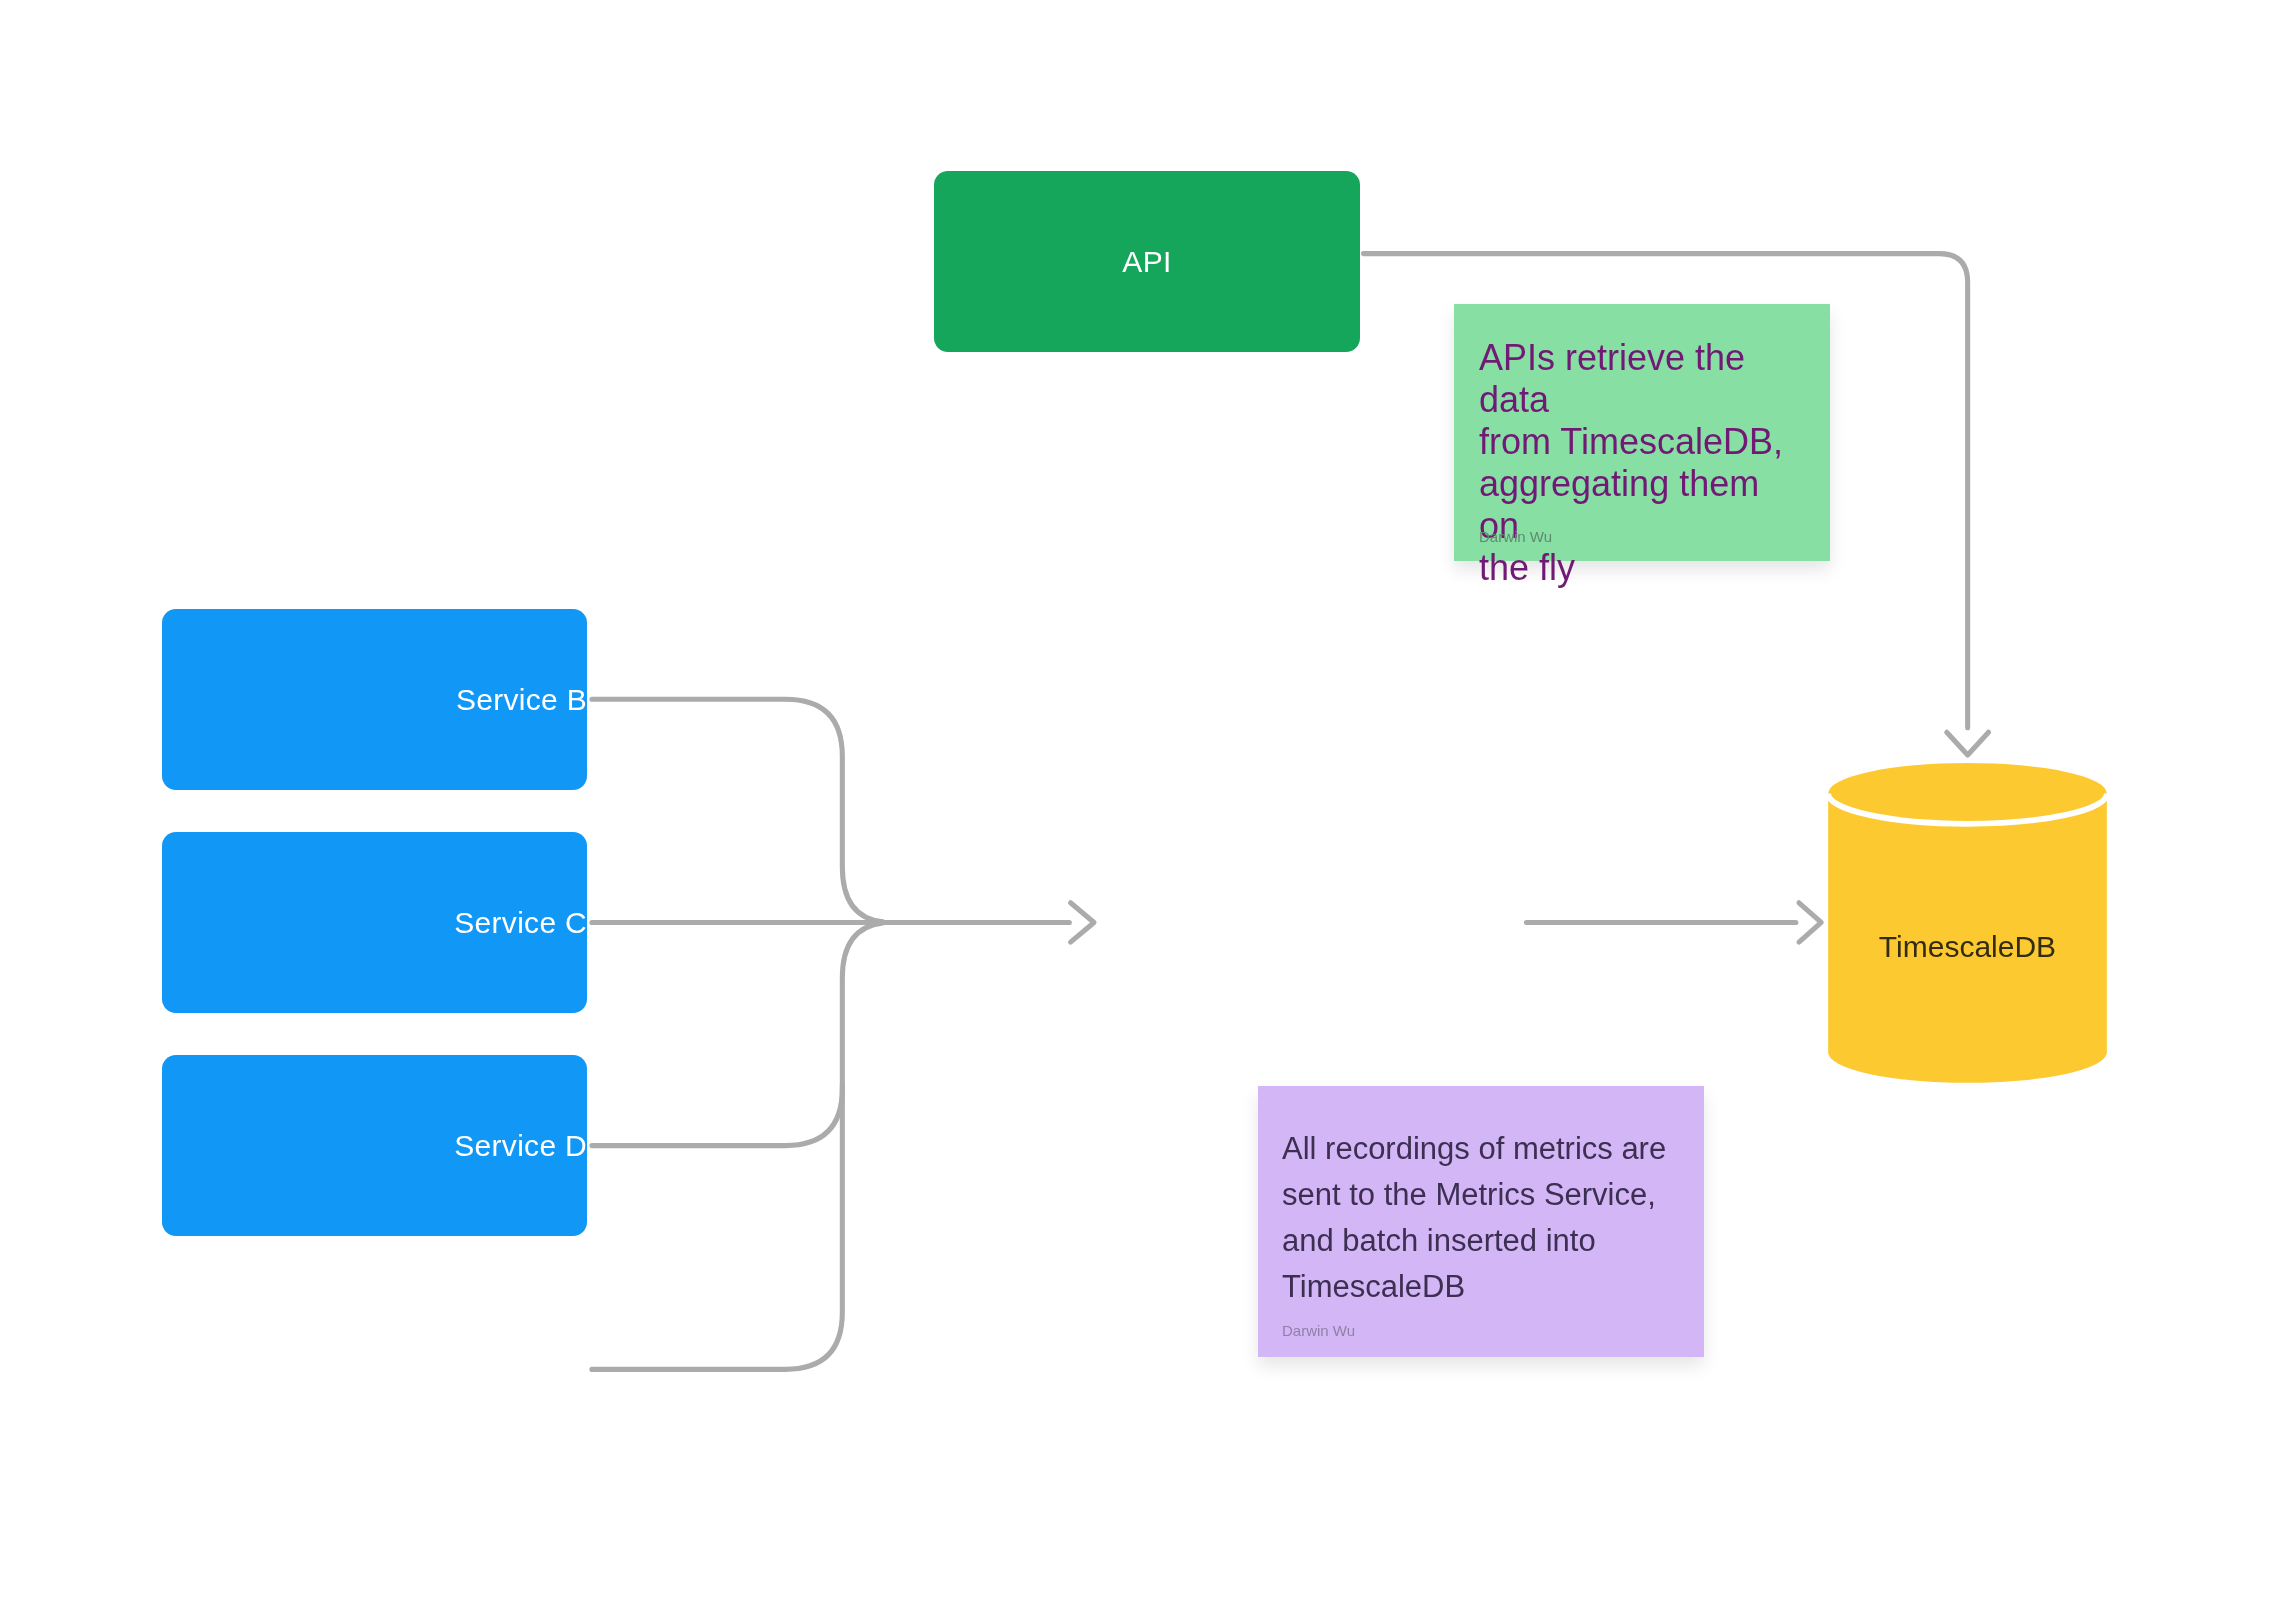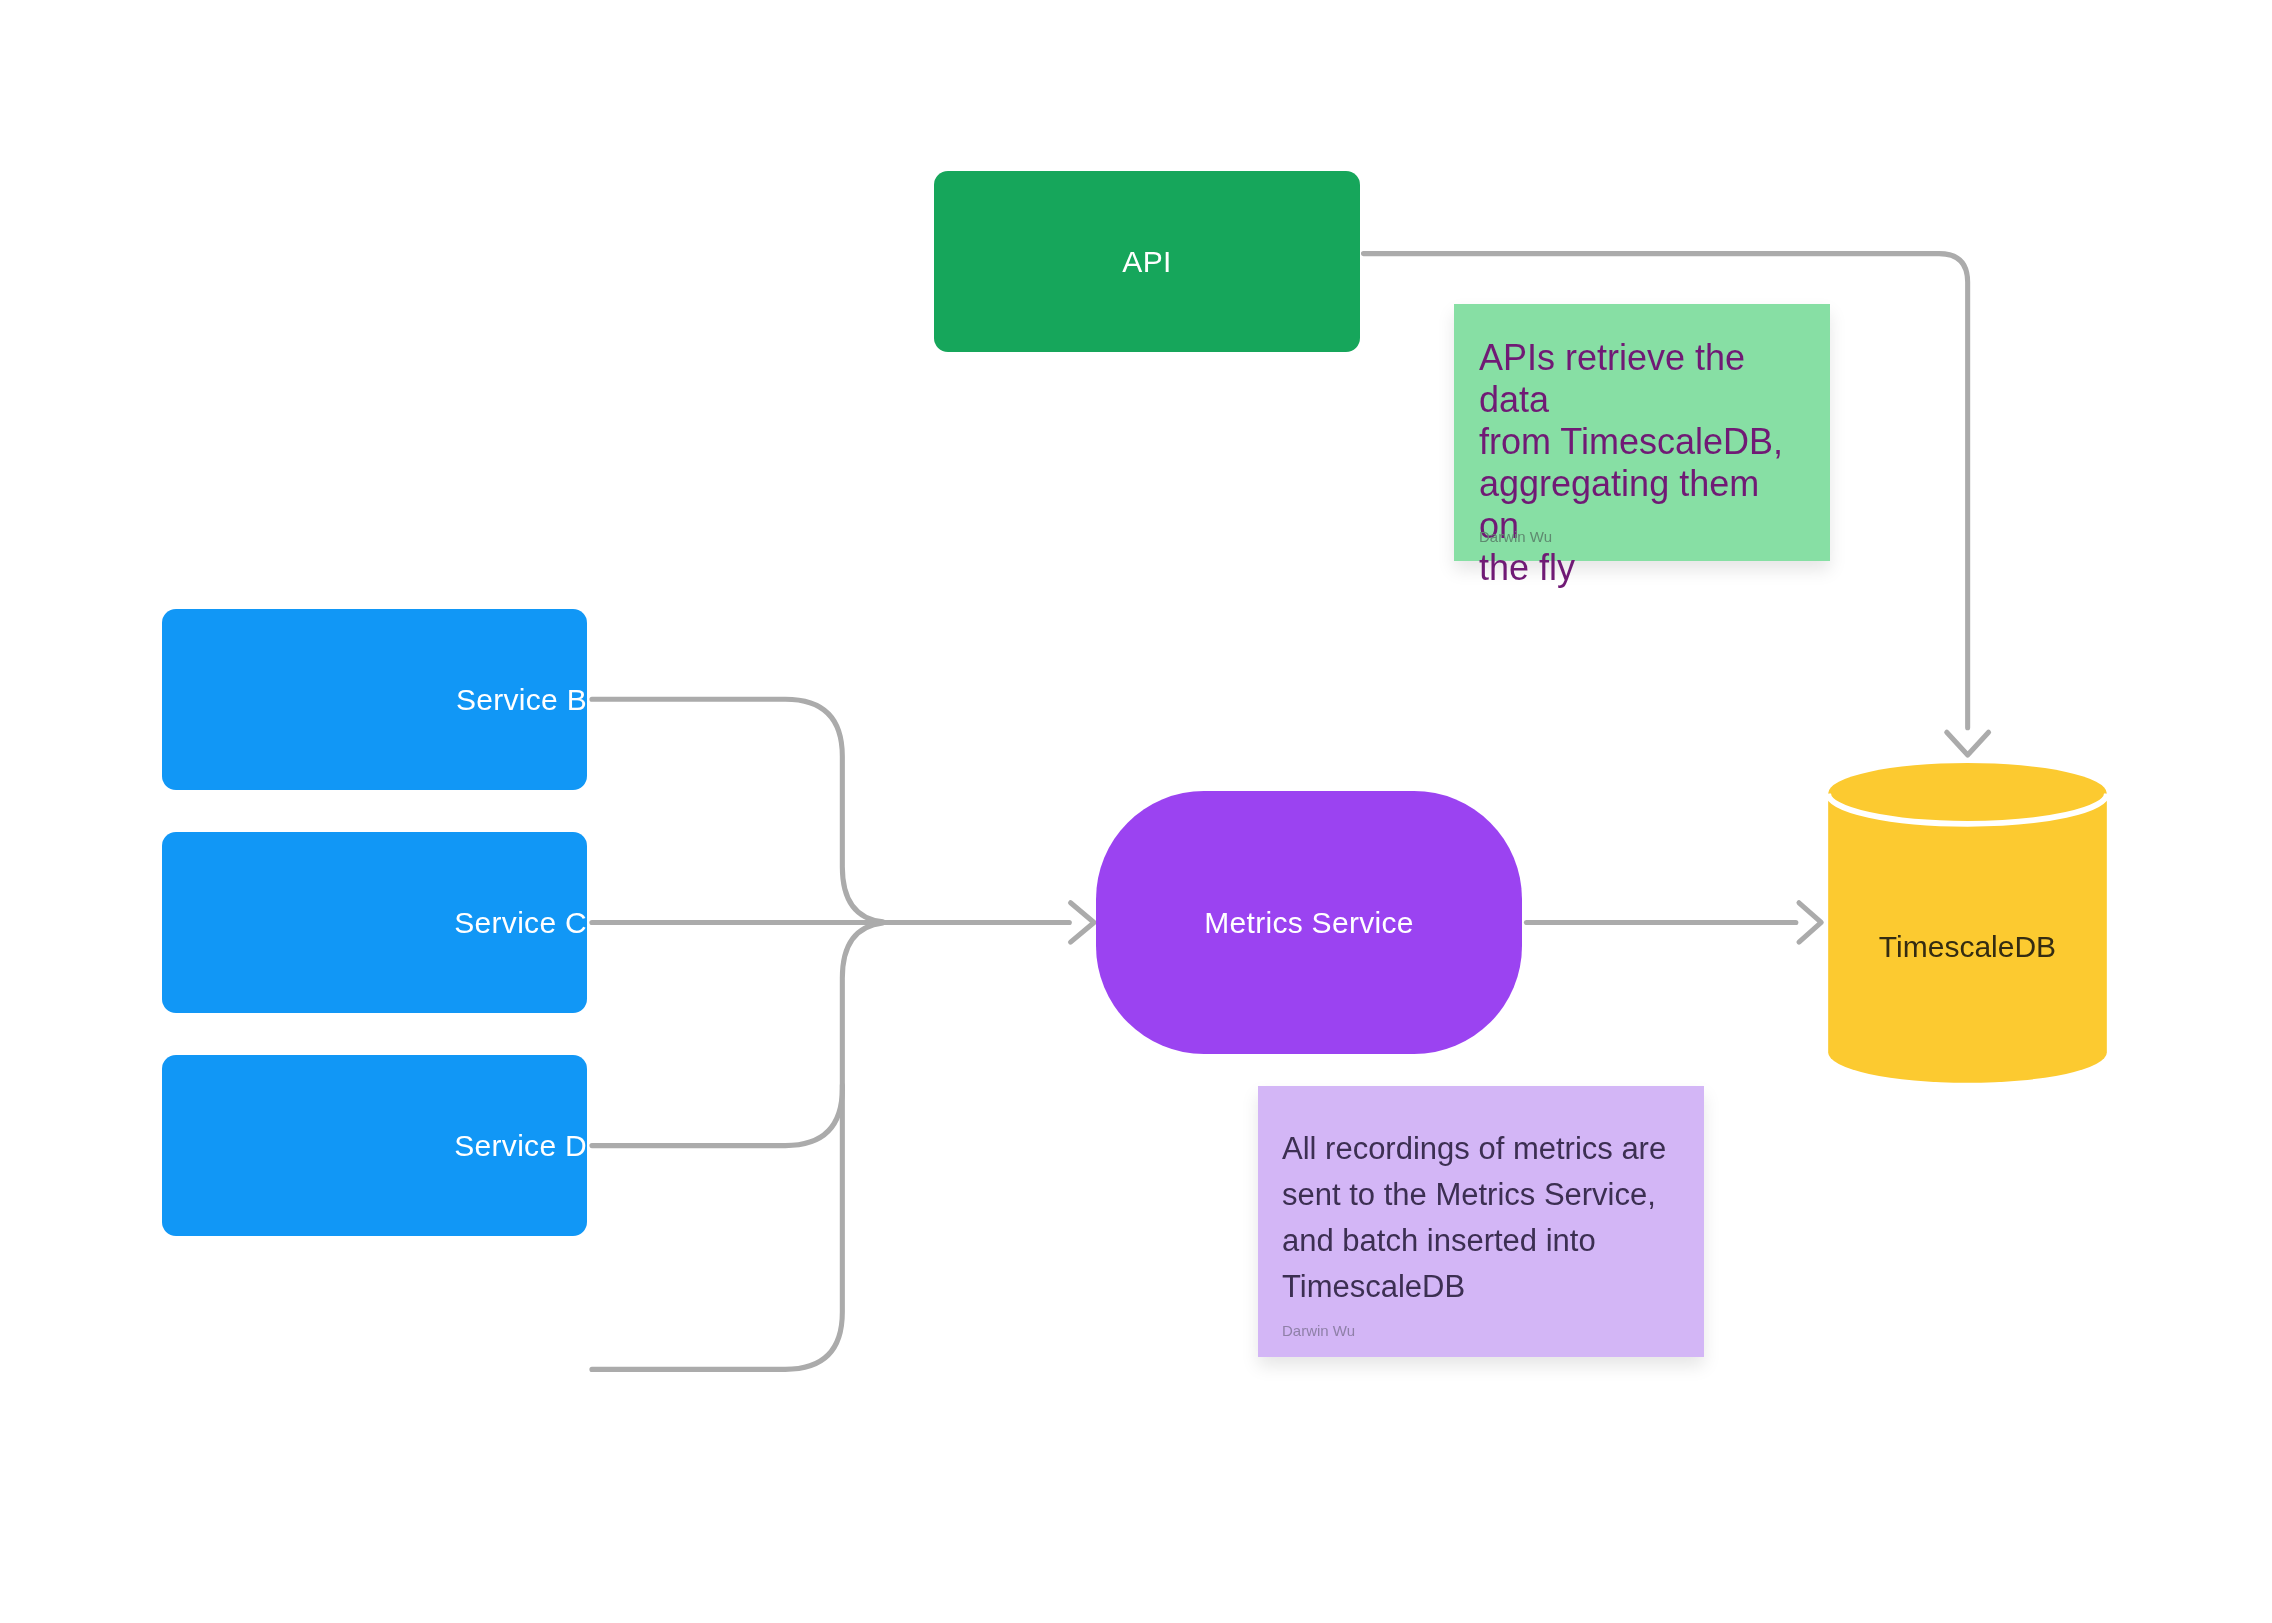--- a/index.html
+++ b/index.html
@@ -149,23 +149,20 @@
   <div class="node node-service node-service-b">
     <span>Service B</span>
   </div>
   <div class="node node-service node-service-d">
     <span>Service D</span>
   </div>
   <div class="node node-service node-service-c">
     <span>Service C</span>
   </div>
 
-  <div class="node node-metrics">
-    <span>Metrics Service</span>
-  </div>
 
   <div class="db-node">
     <svg width="279" height="323" viewBox="0 0 440 510">
       <path d="M0,48 V457 A220,48 0 0 0 440,457 V48 Z" fill="#FCCA30"></path>
       <ellipse cx="220" cy="48" rx="220" ry="48" fill="#FCCA30"></ellipse>
       <path d="M0,48 A220,48 0 0 0 440,48" fill="none" stroke="#FFFFFF" stroke-width="9"></path>
     </svg>
     <div class="db-label">TimescaleDB</div>
   </div>
 

